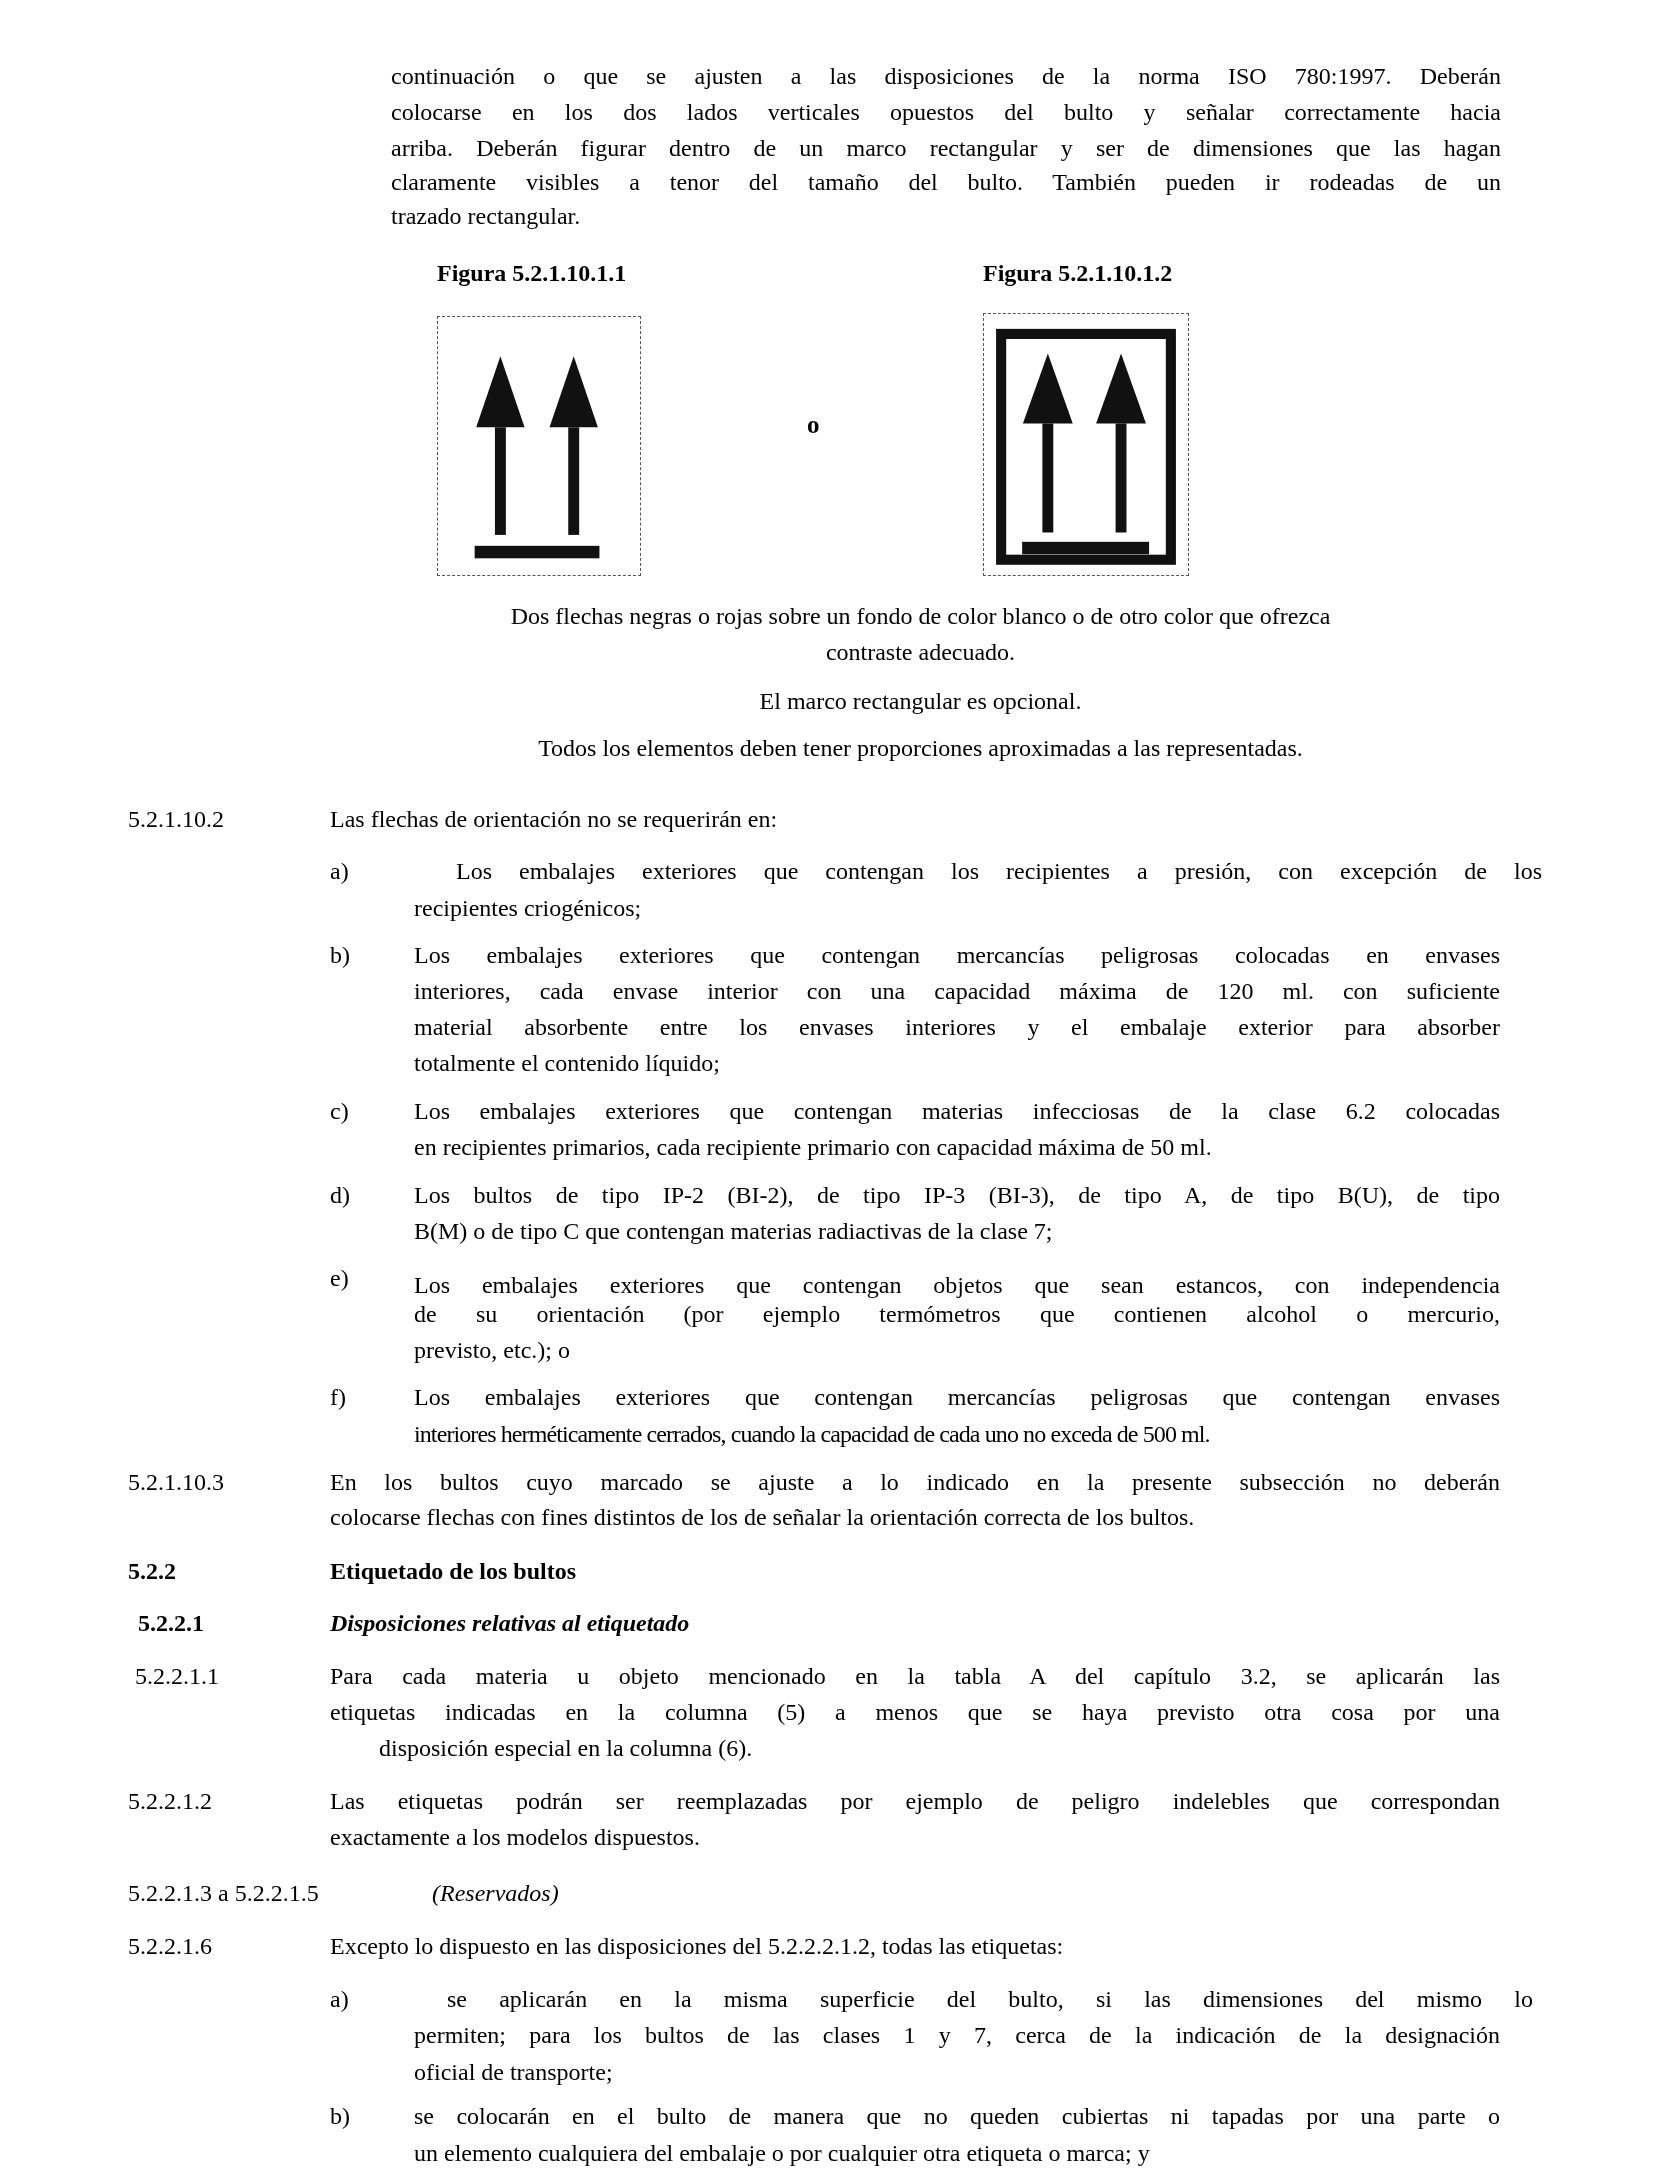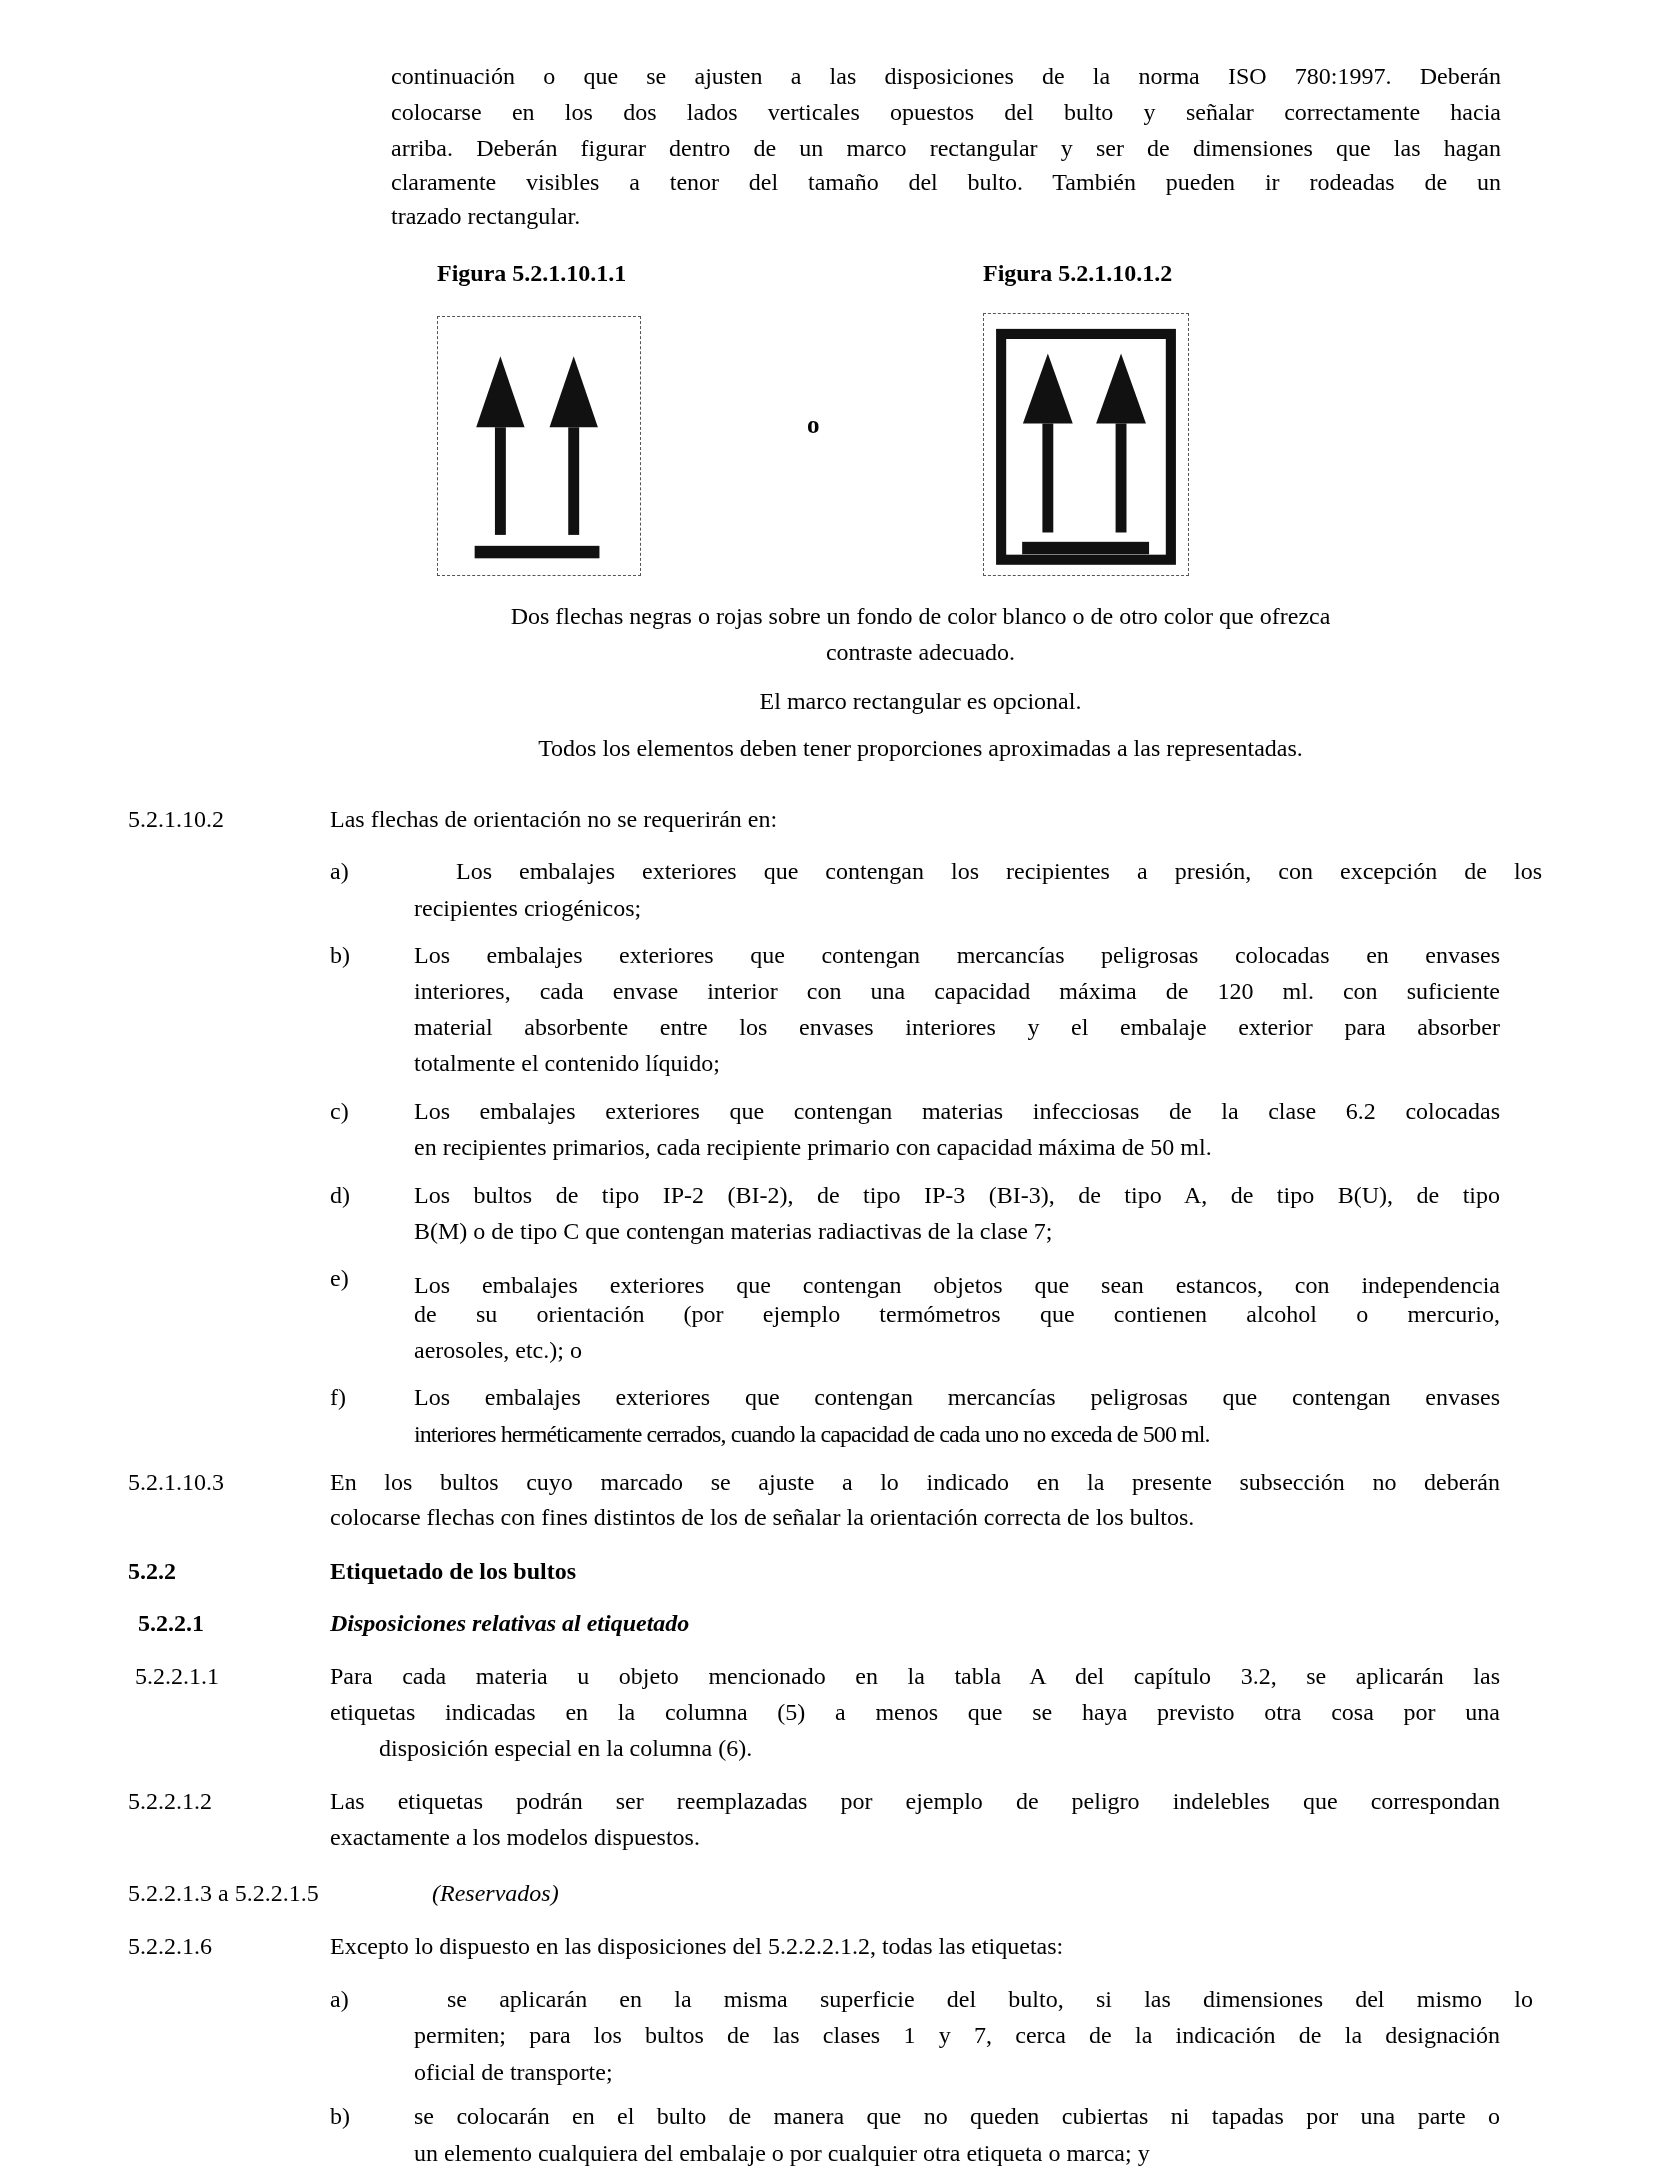--- a/index.html
+++ b/index.html
@@ -72,21 +72,21 @@
 <div class="ln j" style="left:414px;top:1093px;width:1086px;">Los embalajes exteriores que contengan materias infecciosas de la clase 6.2 colocadas</div>
 <div class="ln" style="left:414px;top:1129px;">en recipientes primarios, cada recipiente primario con capacidad máxima de 50 ml.</div>
 
 <div class="ln" style="left:330px;top:1177px;">d)</div>
 <div class="ln j" style="left:414px;top:1177px;width:1086px;">Los bultos de tipo IP-2 (BI-2), de tipo IP-3 (BI-3), de tipo A, de tipo B(U), de tipo</div>
 <div class="ln" style="left:414px;top:1213px;">B(M) o de tipo C que contengan materias radiactivas de la clase 7;</div>
 
 <div class="ln" style="left:330px;top:1260px;">e)</div>
 <div class="ln j" style="left:414px;top:1260px;width:1086px;margin-top:7px;">Los embalajes exteriores que contengan objetos que sean estancos, con independencia</div>
 <div class="ln j" style="left:414px;top:1296px;width:1086px;">de su orientación (por ejemplo termómetros que contienen alcohol o mercurio,</div>
-<div class="ln" style="left:414px;top:1332px;">aerosoles, etc.); o</div>
+<div class="ln" style="left:414px;top:1332px;">previsto, etc.); o</div>
 
 <div class="ln" style="left:330px;top:1379px;">f)</div>
 <div class="ln j" style="left:414px;top:1379px;width:1086px;">Los embalajes exteriores que contengan mercancías peligrosas que contengan envases</div>
 <div class="ln" style="left:414px;top:1416px;letter-spacing:-0.9px;">interiores herméticamente cerrados, cuando la capacidad de cada uno no exceda de 500 ml.</div>
 
 <div class="ln" style="left:128px;top:1464px;">5.2.1.10.3</div>
 <div class="ln j" style="left:330px;top:1464px;width:1170px;">En los bultos cuyo marcado se ajuste a lo indicado en la presente subsección no deberán</div>
 <div class="ln" style="left:330px;top:1499px;">colocarse flechas con fines distintos de los de señalar la orientación correcta de los bultos.</div>
 
 <div class="ln b" style="left:128px;top:1553px;">5.2.2</div>

